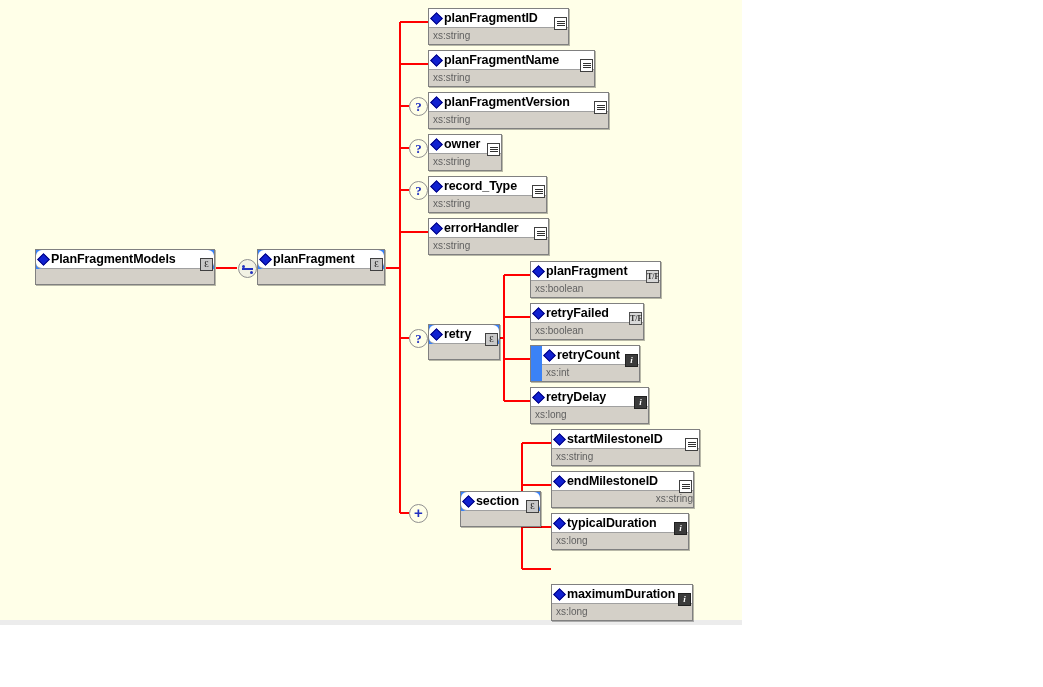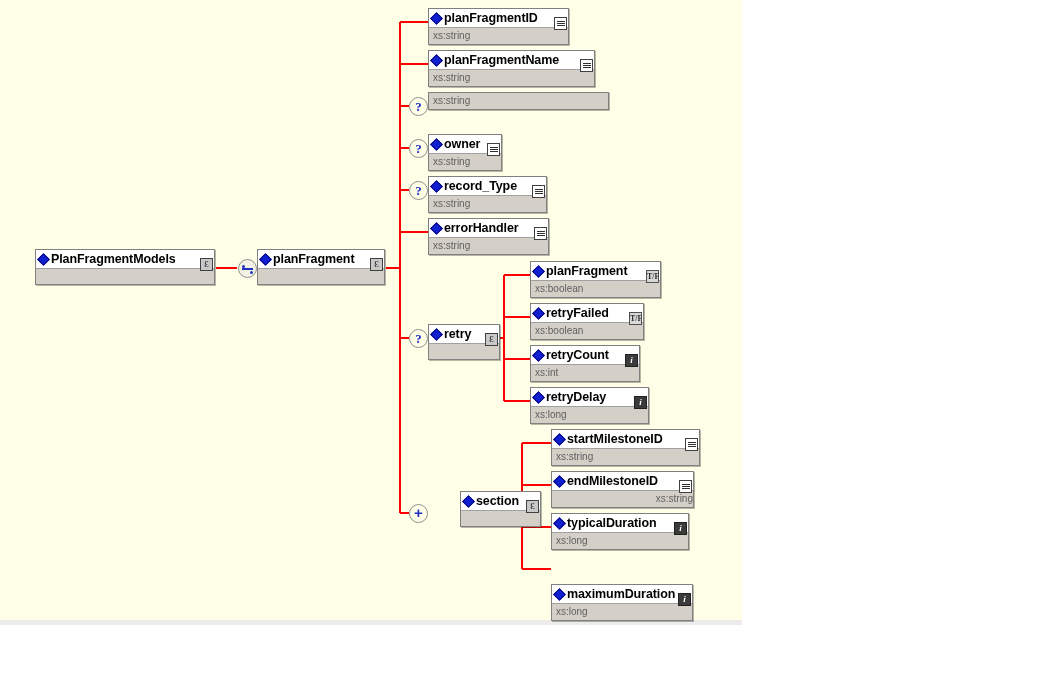--- a/index.html
+++ b/index.html
@@ -52,21 +52,21 @@
     position: relative;
     box-sizing: border-box;
     height: 19px;
     background: #ffffff;
     border-bottom: 1px solid #a0a0a0;
     white-space: nowrap;
     padding: 0 2px 0 3px;
     display: flex;
     align-items: center;
   }
-  .node.complex .hdr { border-bottom: 1px solid #a0a0a0; }
+  .node.complex .hdr { border-bottom: 1px solid #a0a0a0; border-radius: 6px; }
   .node .label {
     font-size: 12.5px;
     font-weight: bold;
     color: #000000;
     letter-spacing: -0.1px;
     line-height: 12px;
     padding-left: 2px;
   }
   .node .typerow {
     box-sizing: border-box;
@@ -284,20 +284,29 @@
           <i></i>
           <i></i>
           <i></i>
         </span>
     </div>
     <div class="typerow">xs:string</div>
   </div>
 
   <div class="marker optional" style="left:409px; top:97px;">?</div>
   <div class="node" style="left:428px; top:92px; width:181px;">
+    <div class="hdr">
+      <span class="diamond"></span>
+      <span class="label">planFragmentVersion</span>
+      <span class="badge string">
+          <i></i>
+          <i></i>
+          <i></i>
+        </span>
+    </div>
     <div class="typerow">xs:string</div>
   </div>
 
   <div class="marker optional" style="left:409px; top:139px;">?</div>
   <div class="node" style="left:428px; top:134px; width:74px;">
     <div class="hdr">
       <span class="diamond"></span>
       <span class="label">owner</span>
       <span class="badge string">
           <i></i>
@@ -356,21 +365,21 @@
 
   <div class="node" style="left:530px; top:303px; width:114px;">
     <div class="hdr">
       <span class="diamond"></span>
       <span class="label">retryFailed</span>
       <span class="badge bool">T/F</span>
     </div>
     <div class="typerow">xs:boolean</div>
   </div>
 
-  <div class="node" style="left:530px; top:345px; width:110px;">
+  <div class="node" style="left:530px; top:345px; width:110px;padding-left:11px;">
     <div class="hdr">
       <span class="diamond"></span>
       <span class="label">retryCount</span>
       <span class="badge num">i</span>
     </div>
     <div class="typerow">xs:int</div>
   </div>
 
   <div class="node" style="left:530px; top:387px; width:119px;">
     <div class="hdr">

